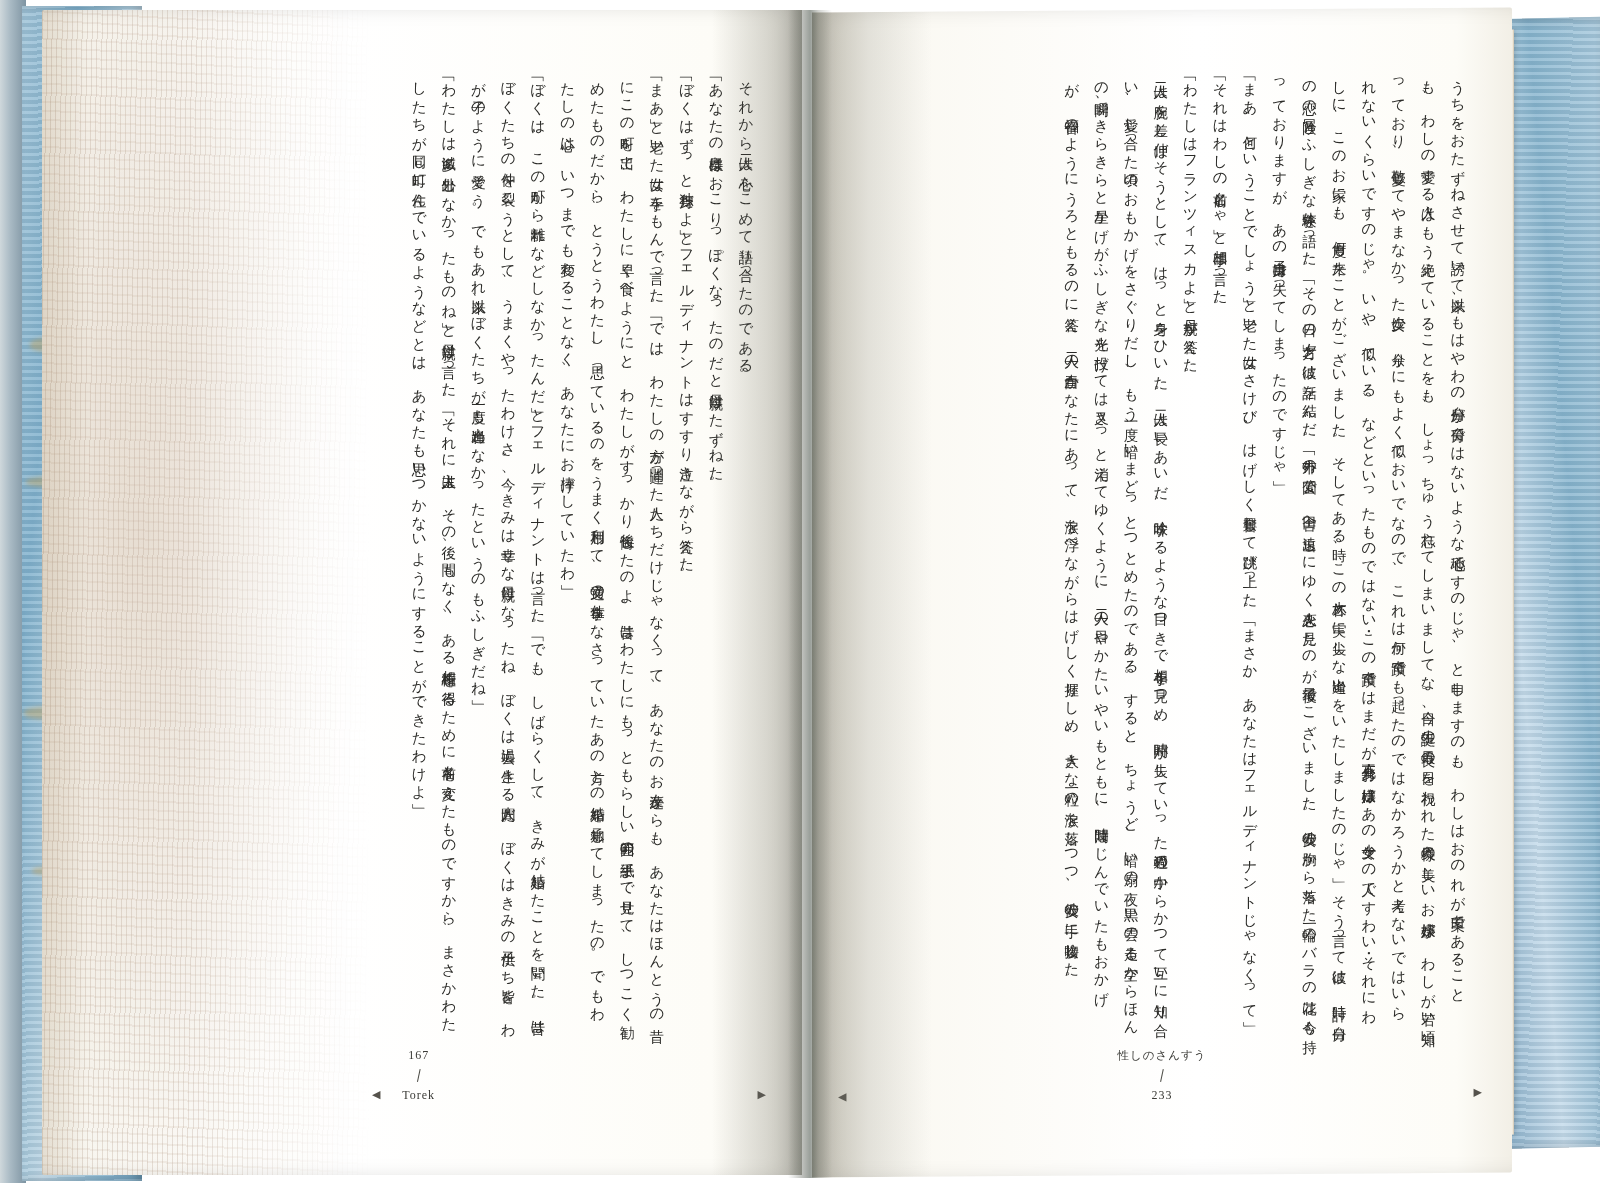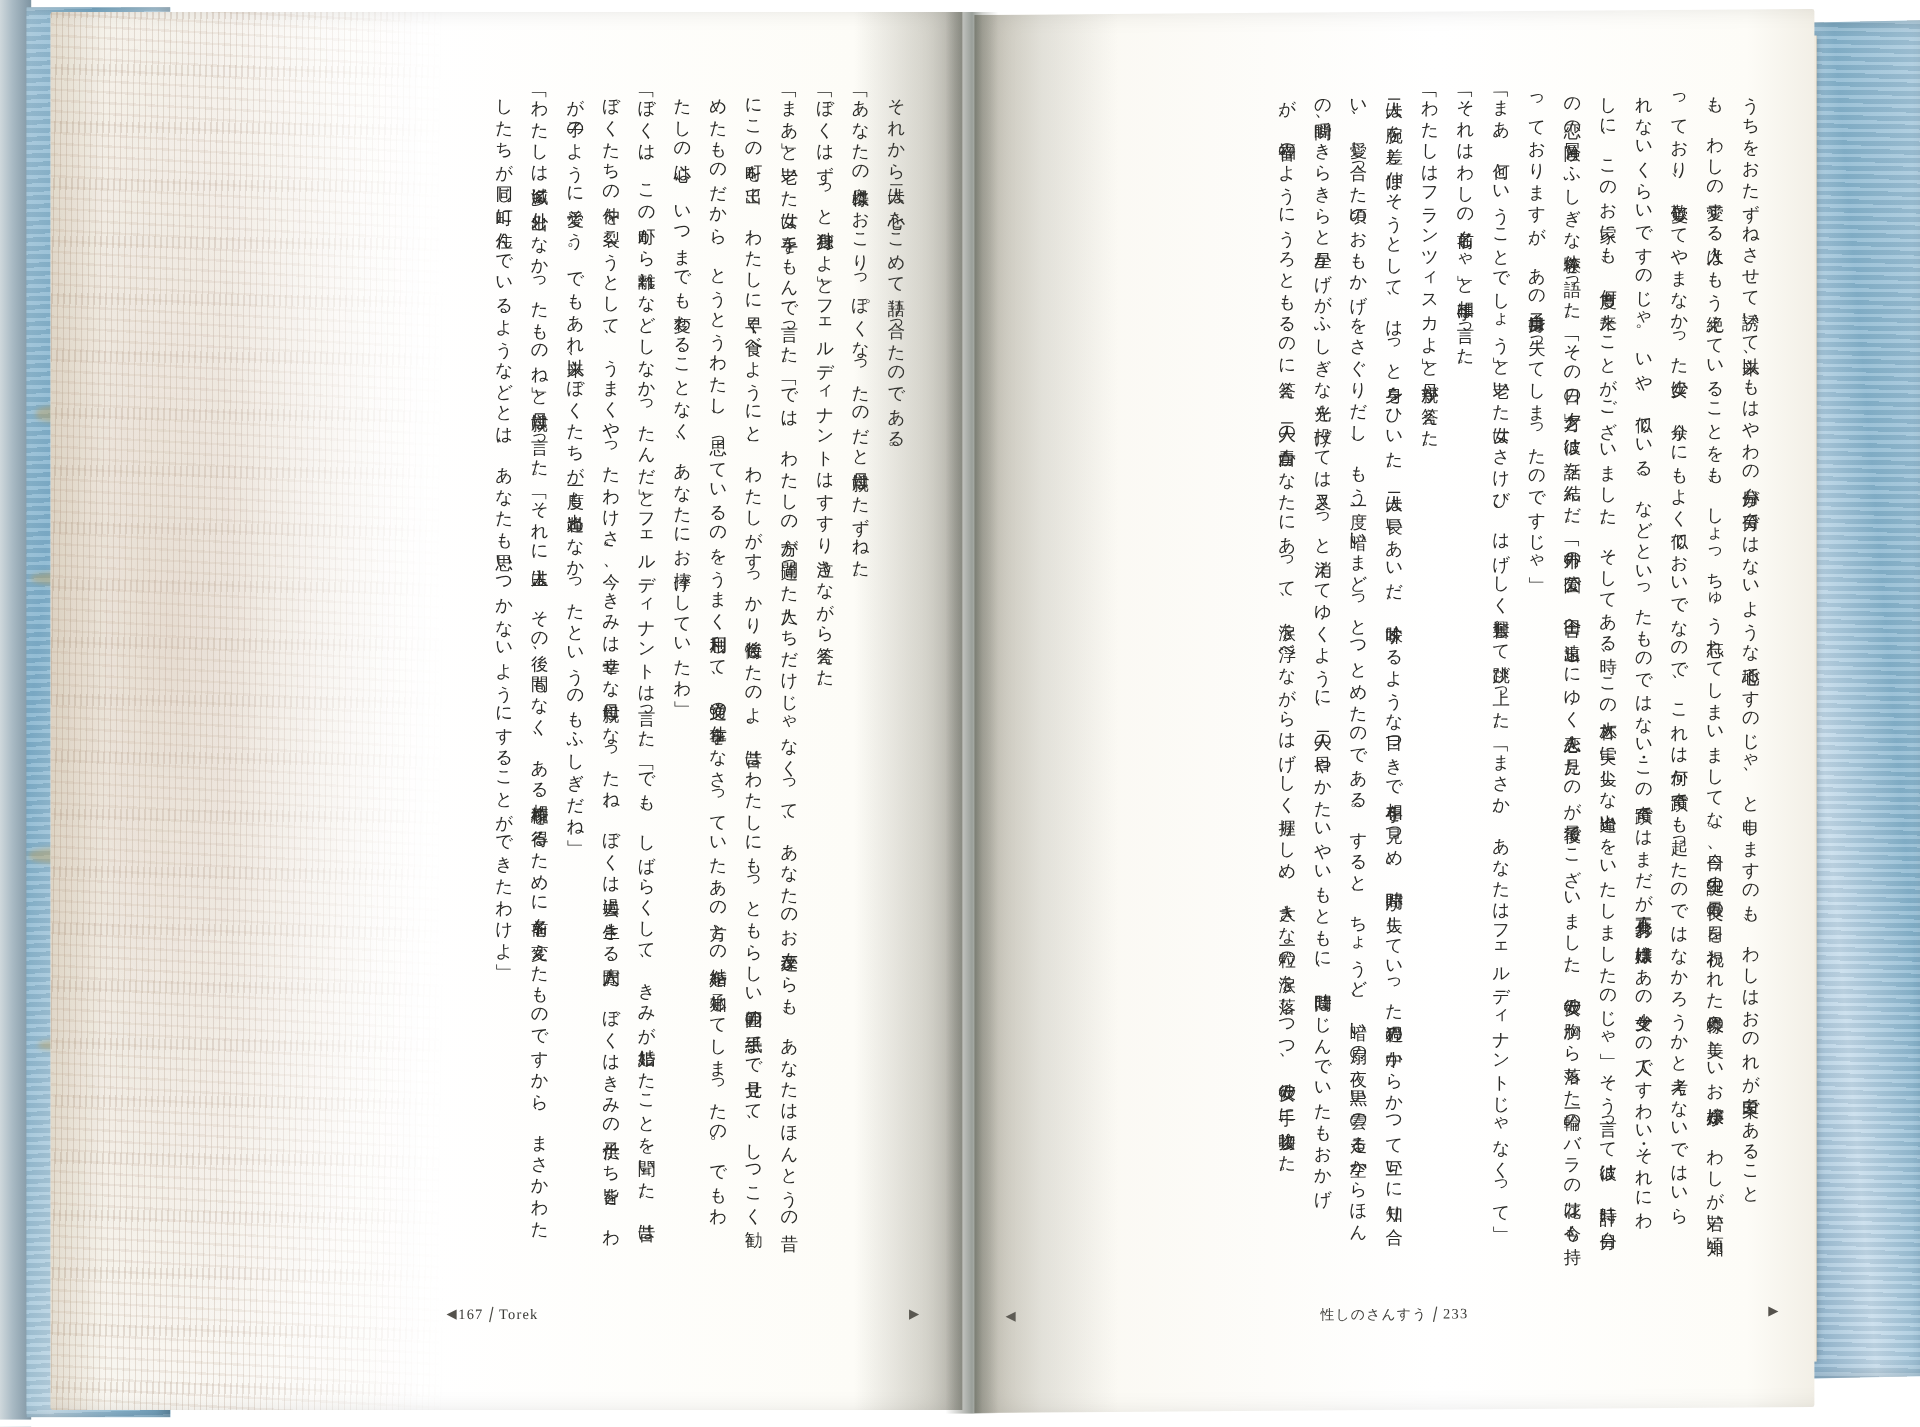--- a/index.html
+++ b/index.html
@@ -194,20 +194,21 @@
     position: absolute;
     bottom: 72px;
     font-size: 12px;
     color: #3a3a36;
     letter-spacing: 1px;
     font-family: "Liberation Serif", serif;
     display: flex;
     align-items: center;
     gap: 6px;
     white-space: nowrap;
+    flex-direction: column;
   }
   .folio-left { left: 50%; transform: translateX(-60%); }
   .folio-right { left: 50%; transform: translateX(-50%); align-items: center; }
   .folio .rule {
     display: inline-block;
     width: 1px;
     height: 13px;
     background: #4a4a44;
     transform: rotate(12deg);
   }

